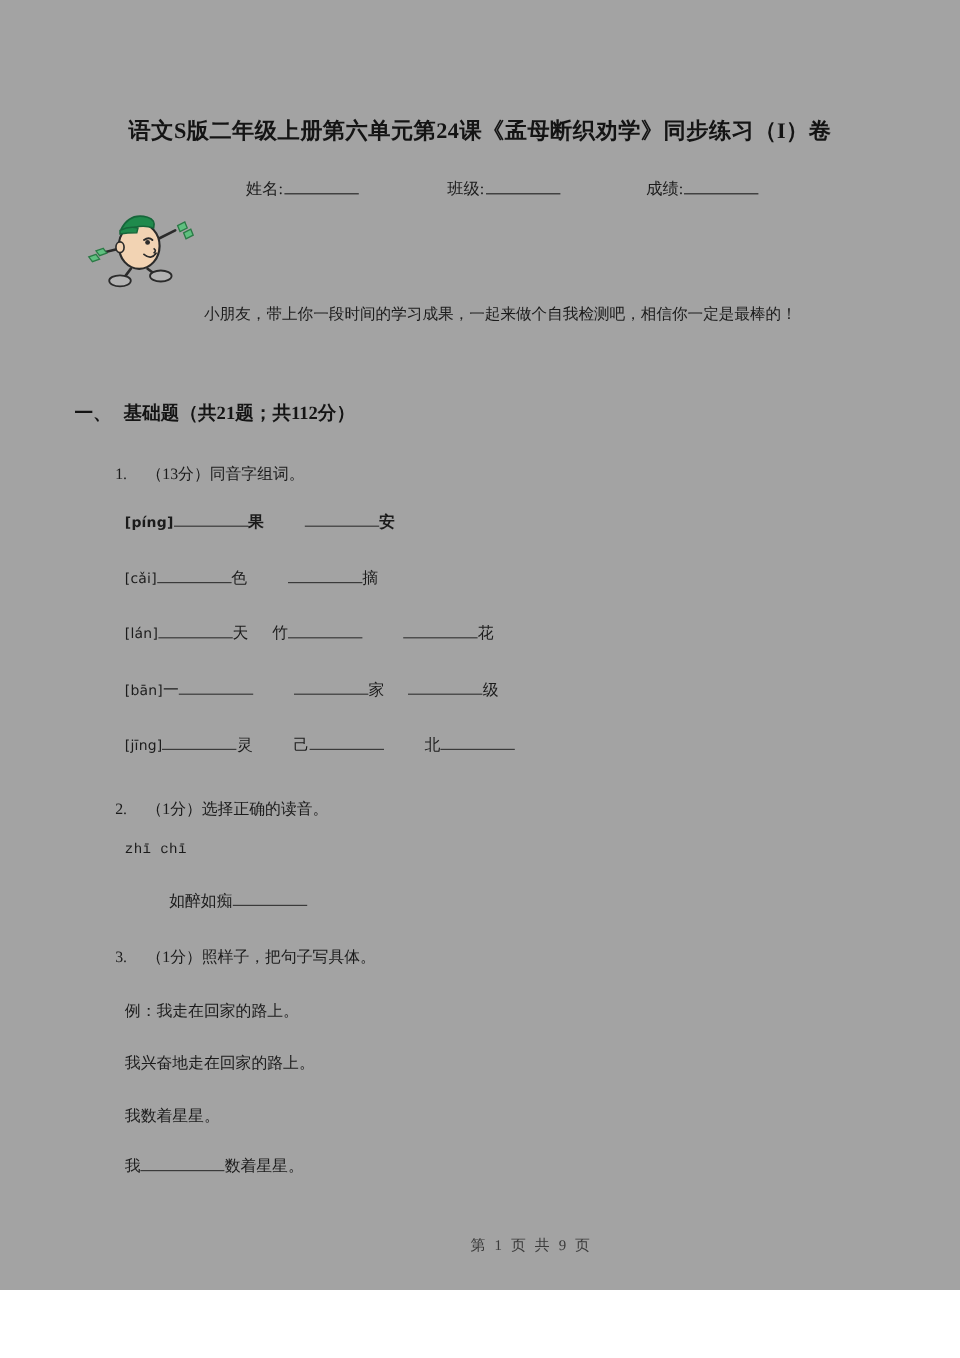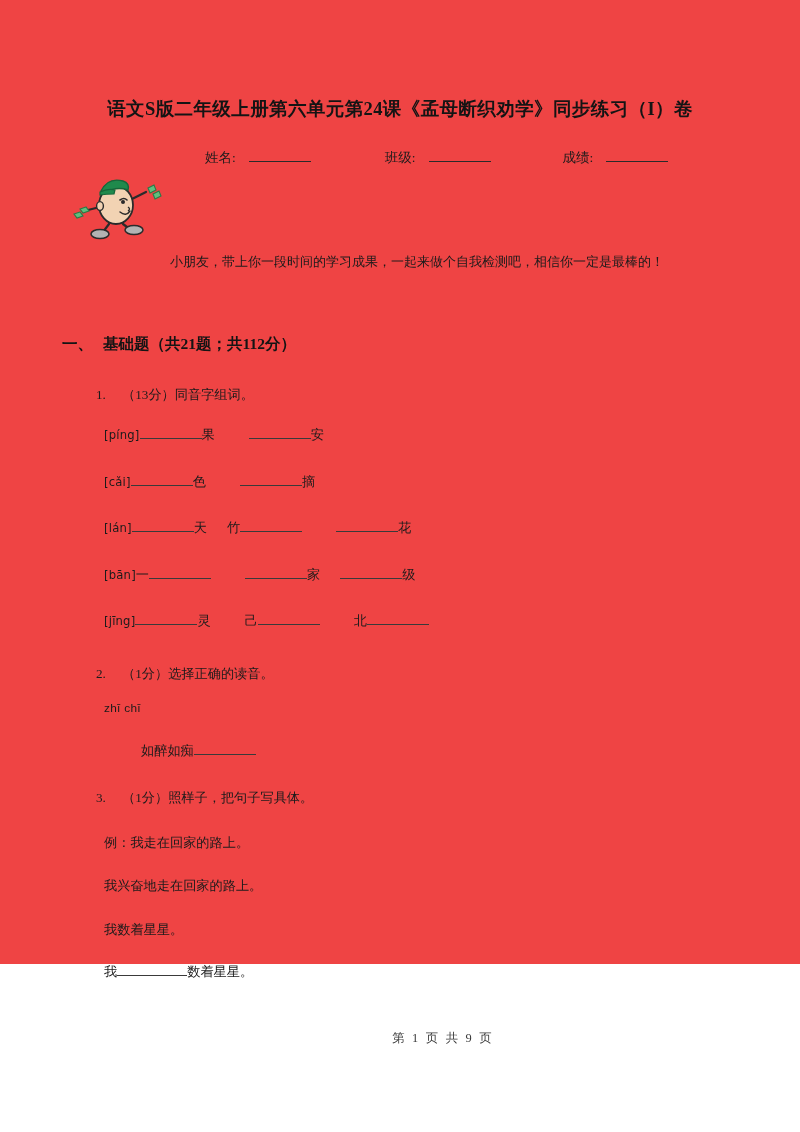--- a/index.html
+++ b/index.html
@@ -12,22 +12,22 @@
     height: 1132px;
     position: relative;
     font-family: "Liberation Serif", "DejaVu Serif", serif;
     color: #1a1a1a;
     overflow: hidden;
   }
   .page {
     position: absolute;
     left: 0; top: 0;
     width: 800px;
-    height: 964px;
-    background: #ef4444;
+    height: 1075px;
+    background: #a3a3a3;
   }
 
   
   .doc-title {
     position: absolute;
     left: 0;
     top: 96px;
     width: 800px;
     text-align: center;
     font-size: 18.5px;
@@ -45,21 +45,20 @@
     width: 520px;
     font-size: 13.5px;
     color: #1b1b1b;
     display: flex;
     align-items: baseline;
   }
   .identity-field {
     display: inline-flex;
     align-items: baseline;
     white-space: nowrap;
-    gap: 12px;
   }
   .identity-field .f-label { font-size: 13.5px; }
   .identity-field .f-blank {
     display: inline-block;
     width: 62px;
     border-bottom: 1.2px solid #2a2a2a;
     height: 13px;
     margin-left: 1px;
   }
   .gap-a { width: 74px; }
@@ -120,21 +119,21 @@
 
   .sp-sm { display: inline-block; width: 20px; }
   .sp-md { display: inline-block; width: 34px; }
 
   .pinyin {
     font-family: "DejaVu Sans", sans-serif;
     font-size: 11.6px;
     letter-spacing: 0.2px;
   }
   .romanized {
-    font-family: Liberation Sans, sans-serif;
+    font-family: Liberation Mono, monospace;
     font-size: 11.8px;
     letter-spacing: 0.3px;
   }
 
   
   .footer {
     position: absolute;
     left: 0;
     top: 1030px;
     width: 800px;
@@ -208,21 +207,21 @@
   <div class="intro">小朋友，带上你一段时间的学习成果，一起来做个自我检测吧，相信你一定是最棒的！</div>
 
   <div class="section-heading">
     <span class="sec-num">一、</span><span>基础题（共21题；共112分）</span>
   </div>
 
   <div class="q-line q-head" style="top:386px;">
     <span class="q-num">1.</span><span>（13分）同音字组词。</span>
   </div>
 
-  <div class="q-line q-body" style="top:426px;">
+  <div class="q-line q-body" style="top:426px;font-weight:bold;">
     <span class="pinyin">[píng]</span><span class="blank b-md"></span><span>果</span><span class="sp-md"></span><span class="blank b-md"></span><span>安</span>
   </div>
 
   <div class="q-line q-body" style="top:473px;">
     <span class="pinyin">[cǎi]</span><span class="blank b-md"></span><span>色</span><span class="sp-md"></span><span class="blank b-md"></span><span>摘</span>
   </div>
 
   <div class="q-line q-body" style="top:566px;">
     <span class="pinyin">[bān]</span><span>一</span><span class="blank b-md"></span><span class="sp-md"></span><span class="blank b-md"></span><span>家</span><span class="sp-sm"></span><span class="blank b-md"></span><span>级</span>
   </div>

